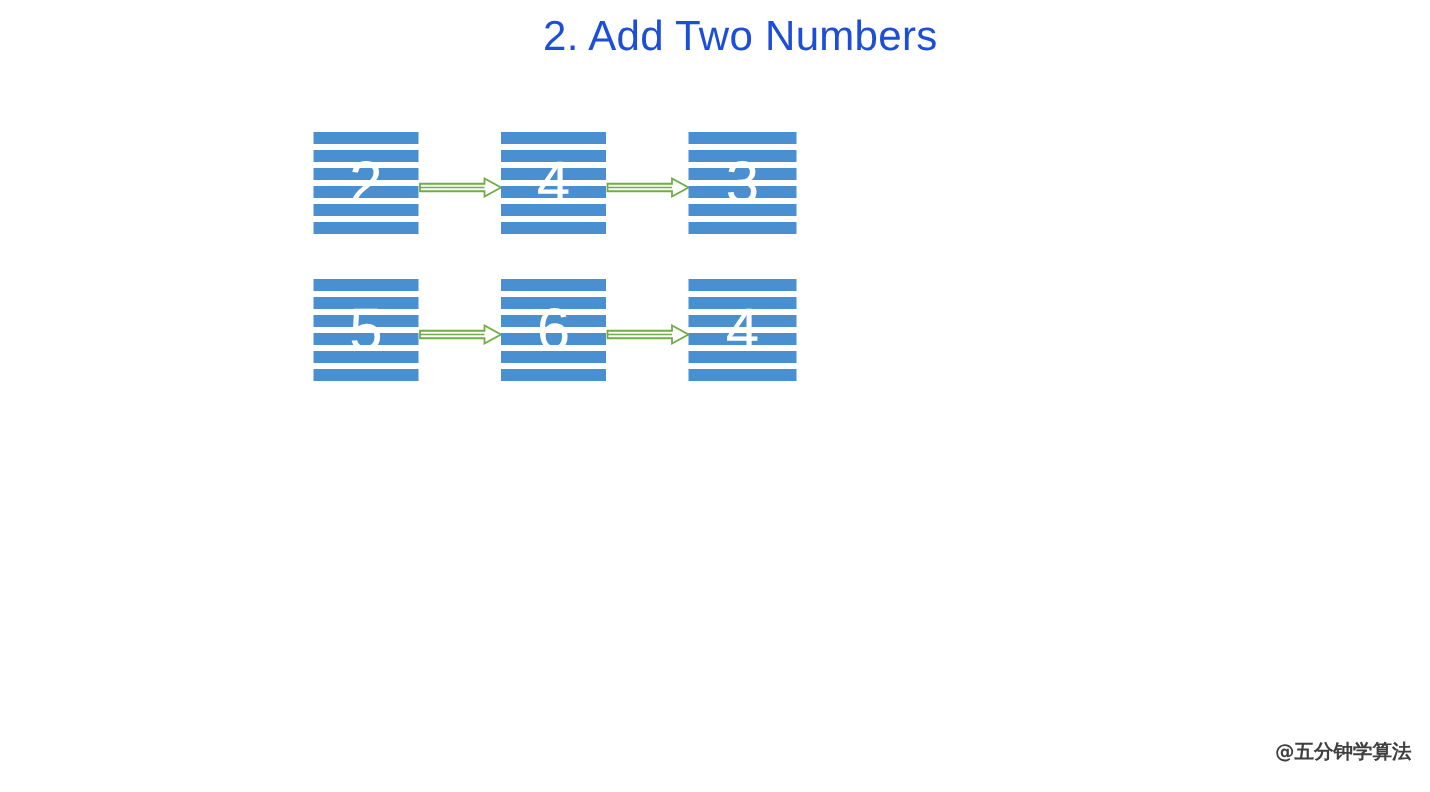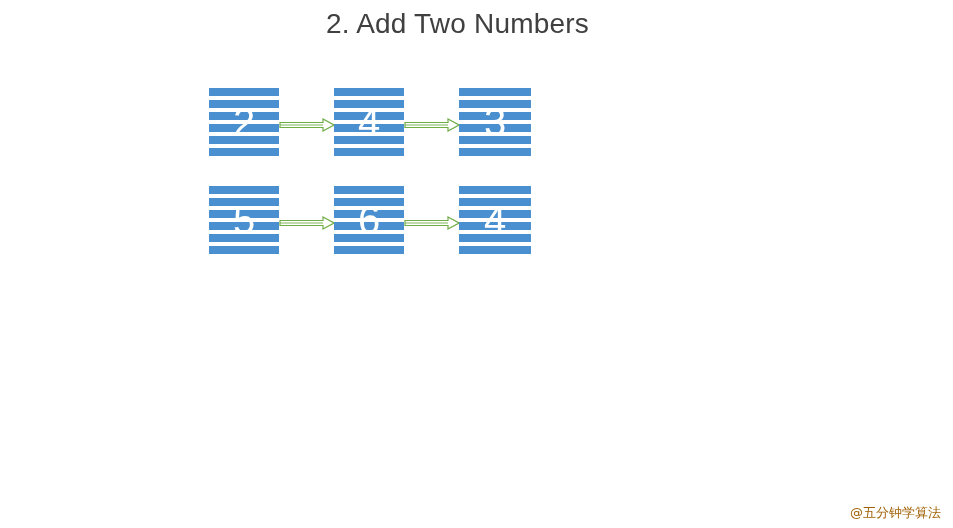--- a/index.html
+++ b/index.html
@@ -21,23 +21,24 @@
   
   #slide-title {
     position: absolute;
     left: 0;
     top: 8px;
     width: 915px;
     text-align: center;
     font-size: 28px;
     font-weight: 400;
     letter-spacing: 0.2px;
-    color: #404040;
+    color: #1d4ed8;
     font-family: "Liberation Sans", sans-serif;
     white-space: nowrap;
+    padding-left: 36px;
   }
 
   
   .ll-row {
     position: absolute;
     height: 78px;
   }
   #row-0 { left: 209px; top: 88px; }
   #row-1 { left: 209px; top: 186px; }
 
@@ -96,25 +97,25 @@
     height: 14px;
   }
   .arrow.gap-0 { left: 70px; }
   .arrow.gap-1 { left: 195px; }
   .arrow svg { display: block; width: 56px; height: 14px; }
 
   
   #watermark {
     position: absolute;
     right: 12px;
-    bottom: 6px;
+    bottom: 18px;
     font-family: "DejaVu Sans", sans-serif;
     font-size: 13px;
-    font-weight: 400;
-    color: #a16207;
+    font-weight: 700;
+    color: #404040;
     white-space: nowrap;
   }
 </style>
 </head>
 <body>
 
 <div id="slide">
 
   <div id="slide-title">2. Add Two Numbers</div>
 

